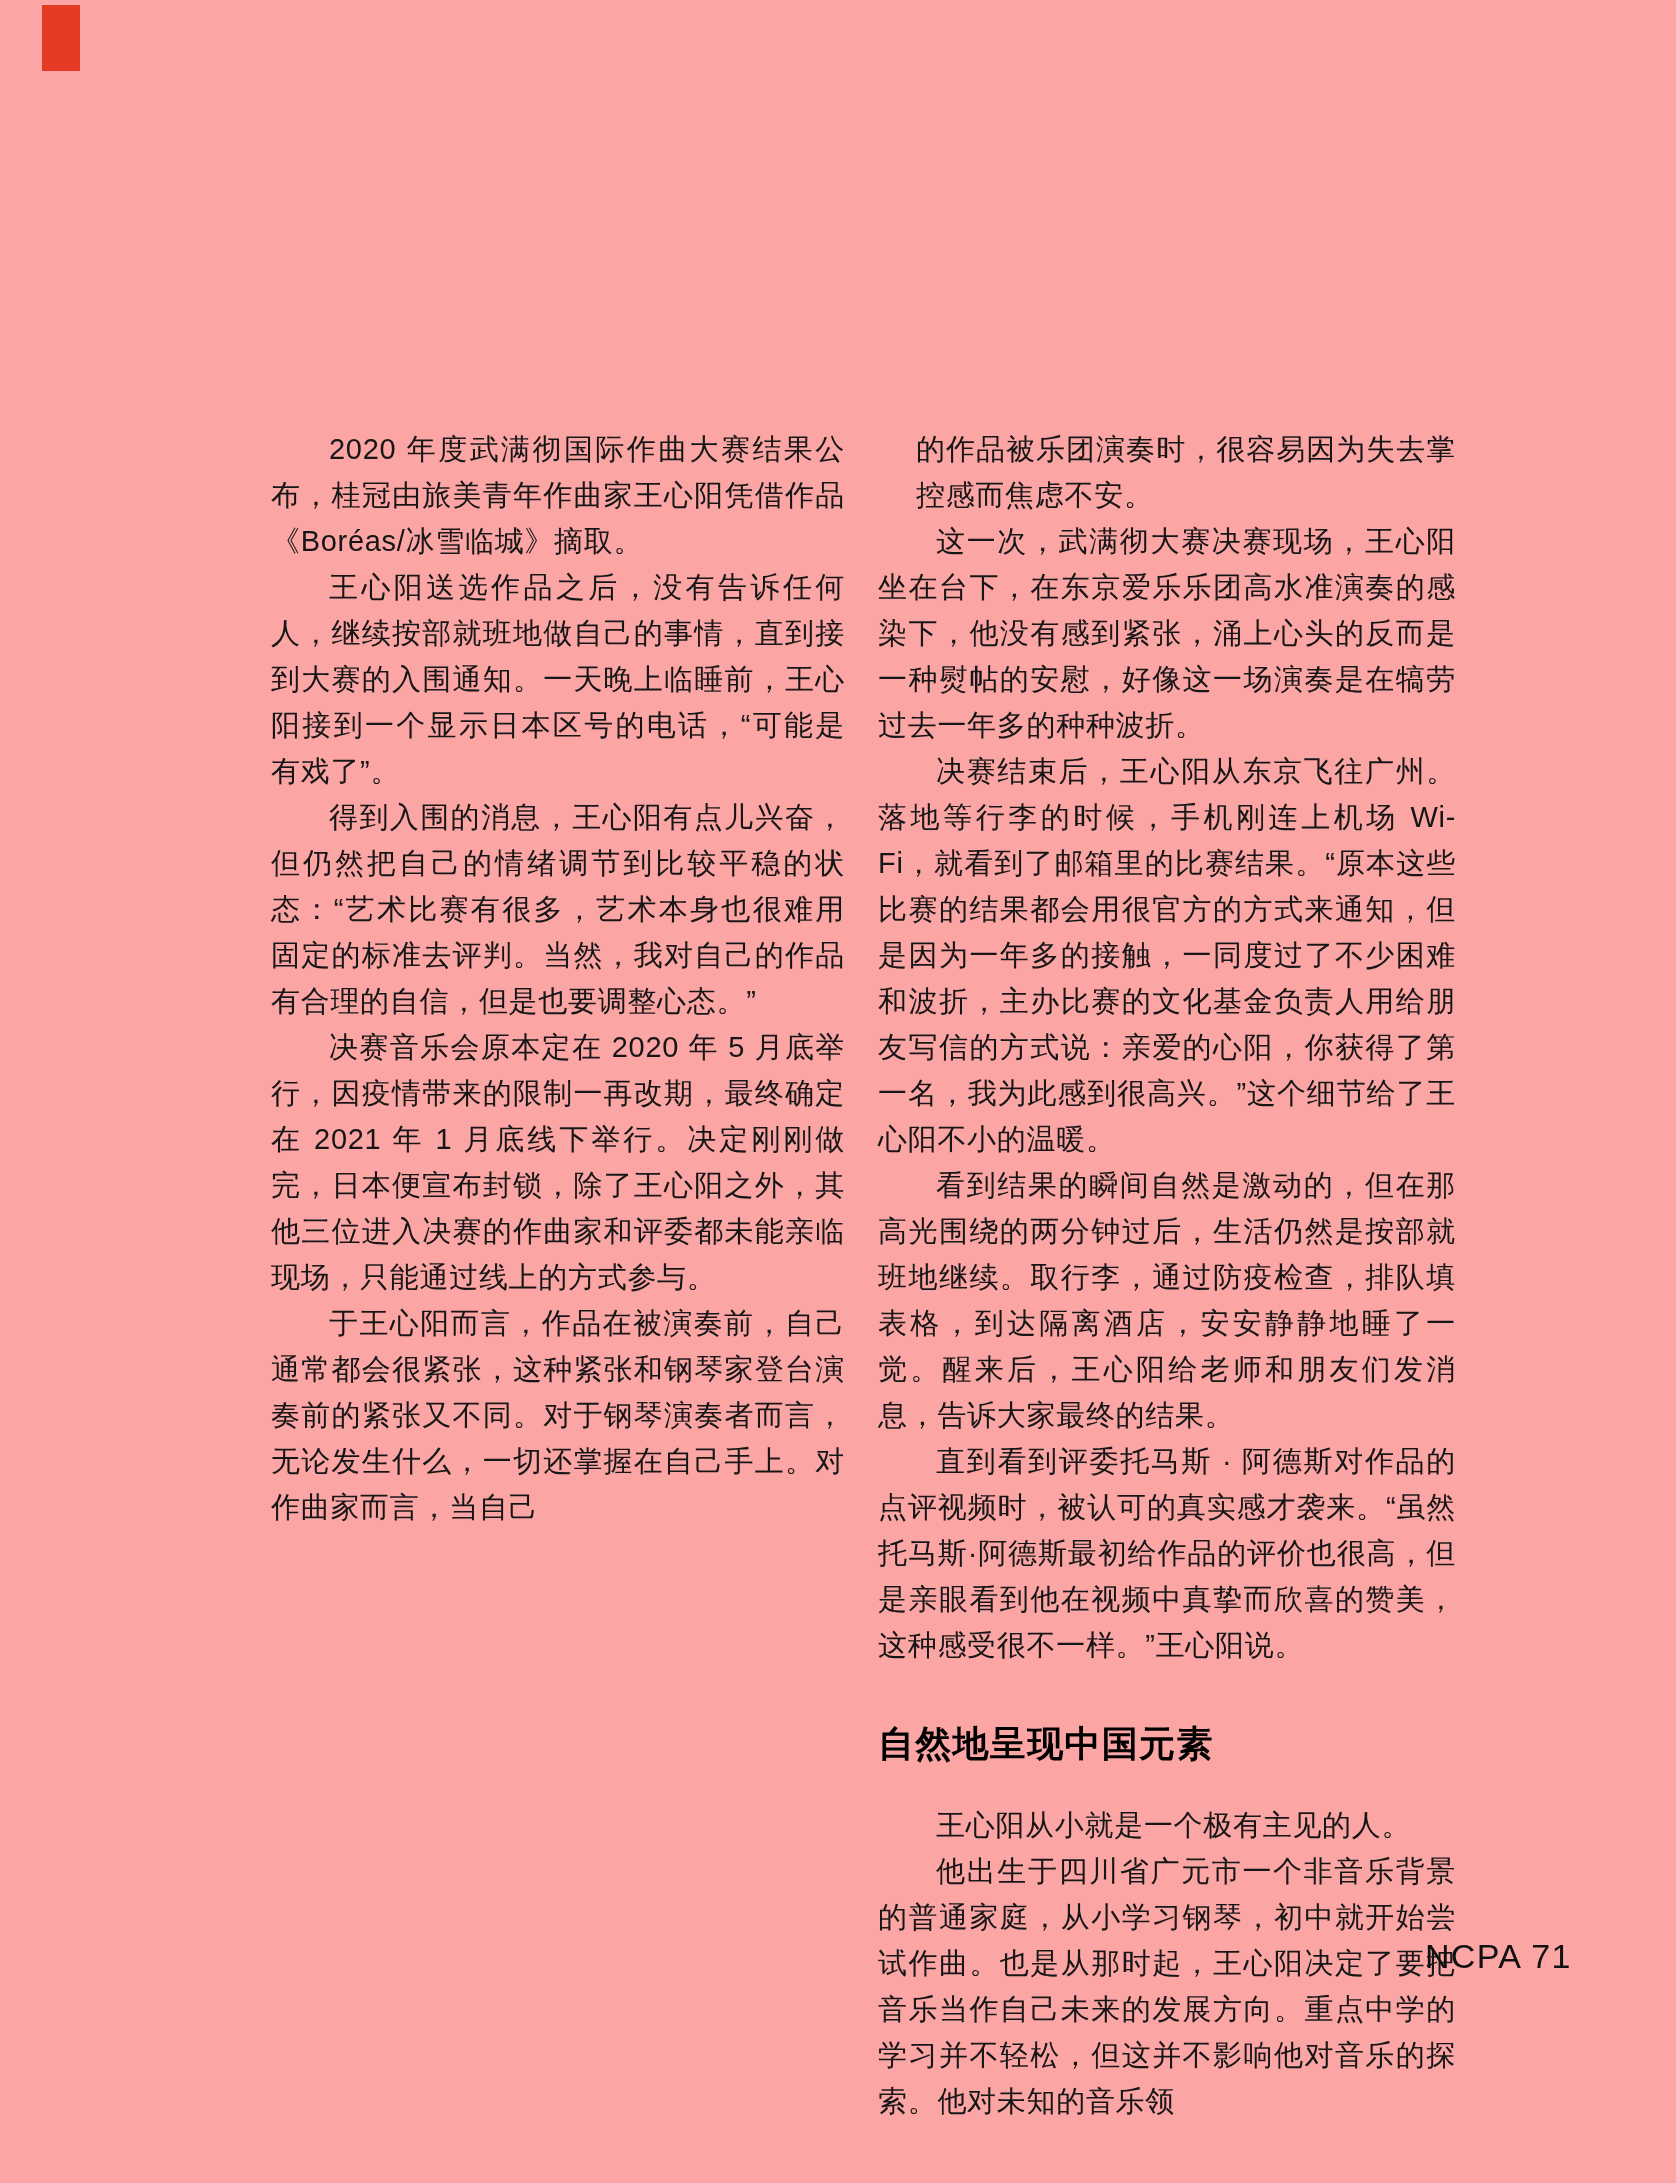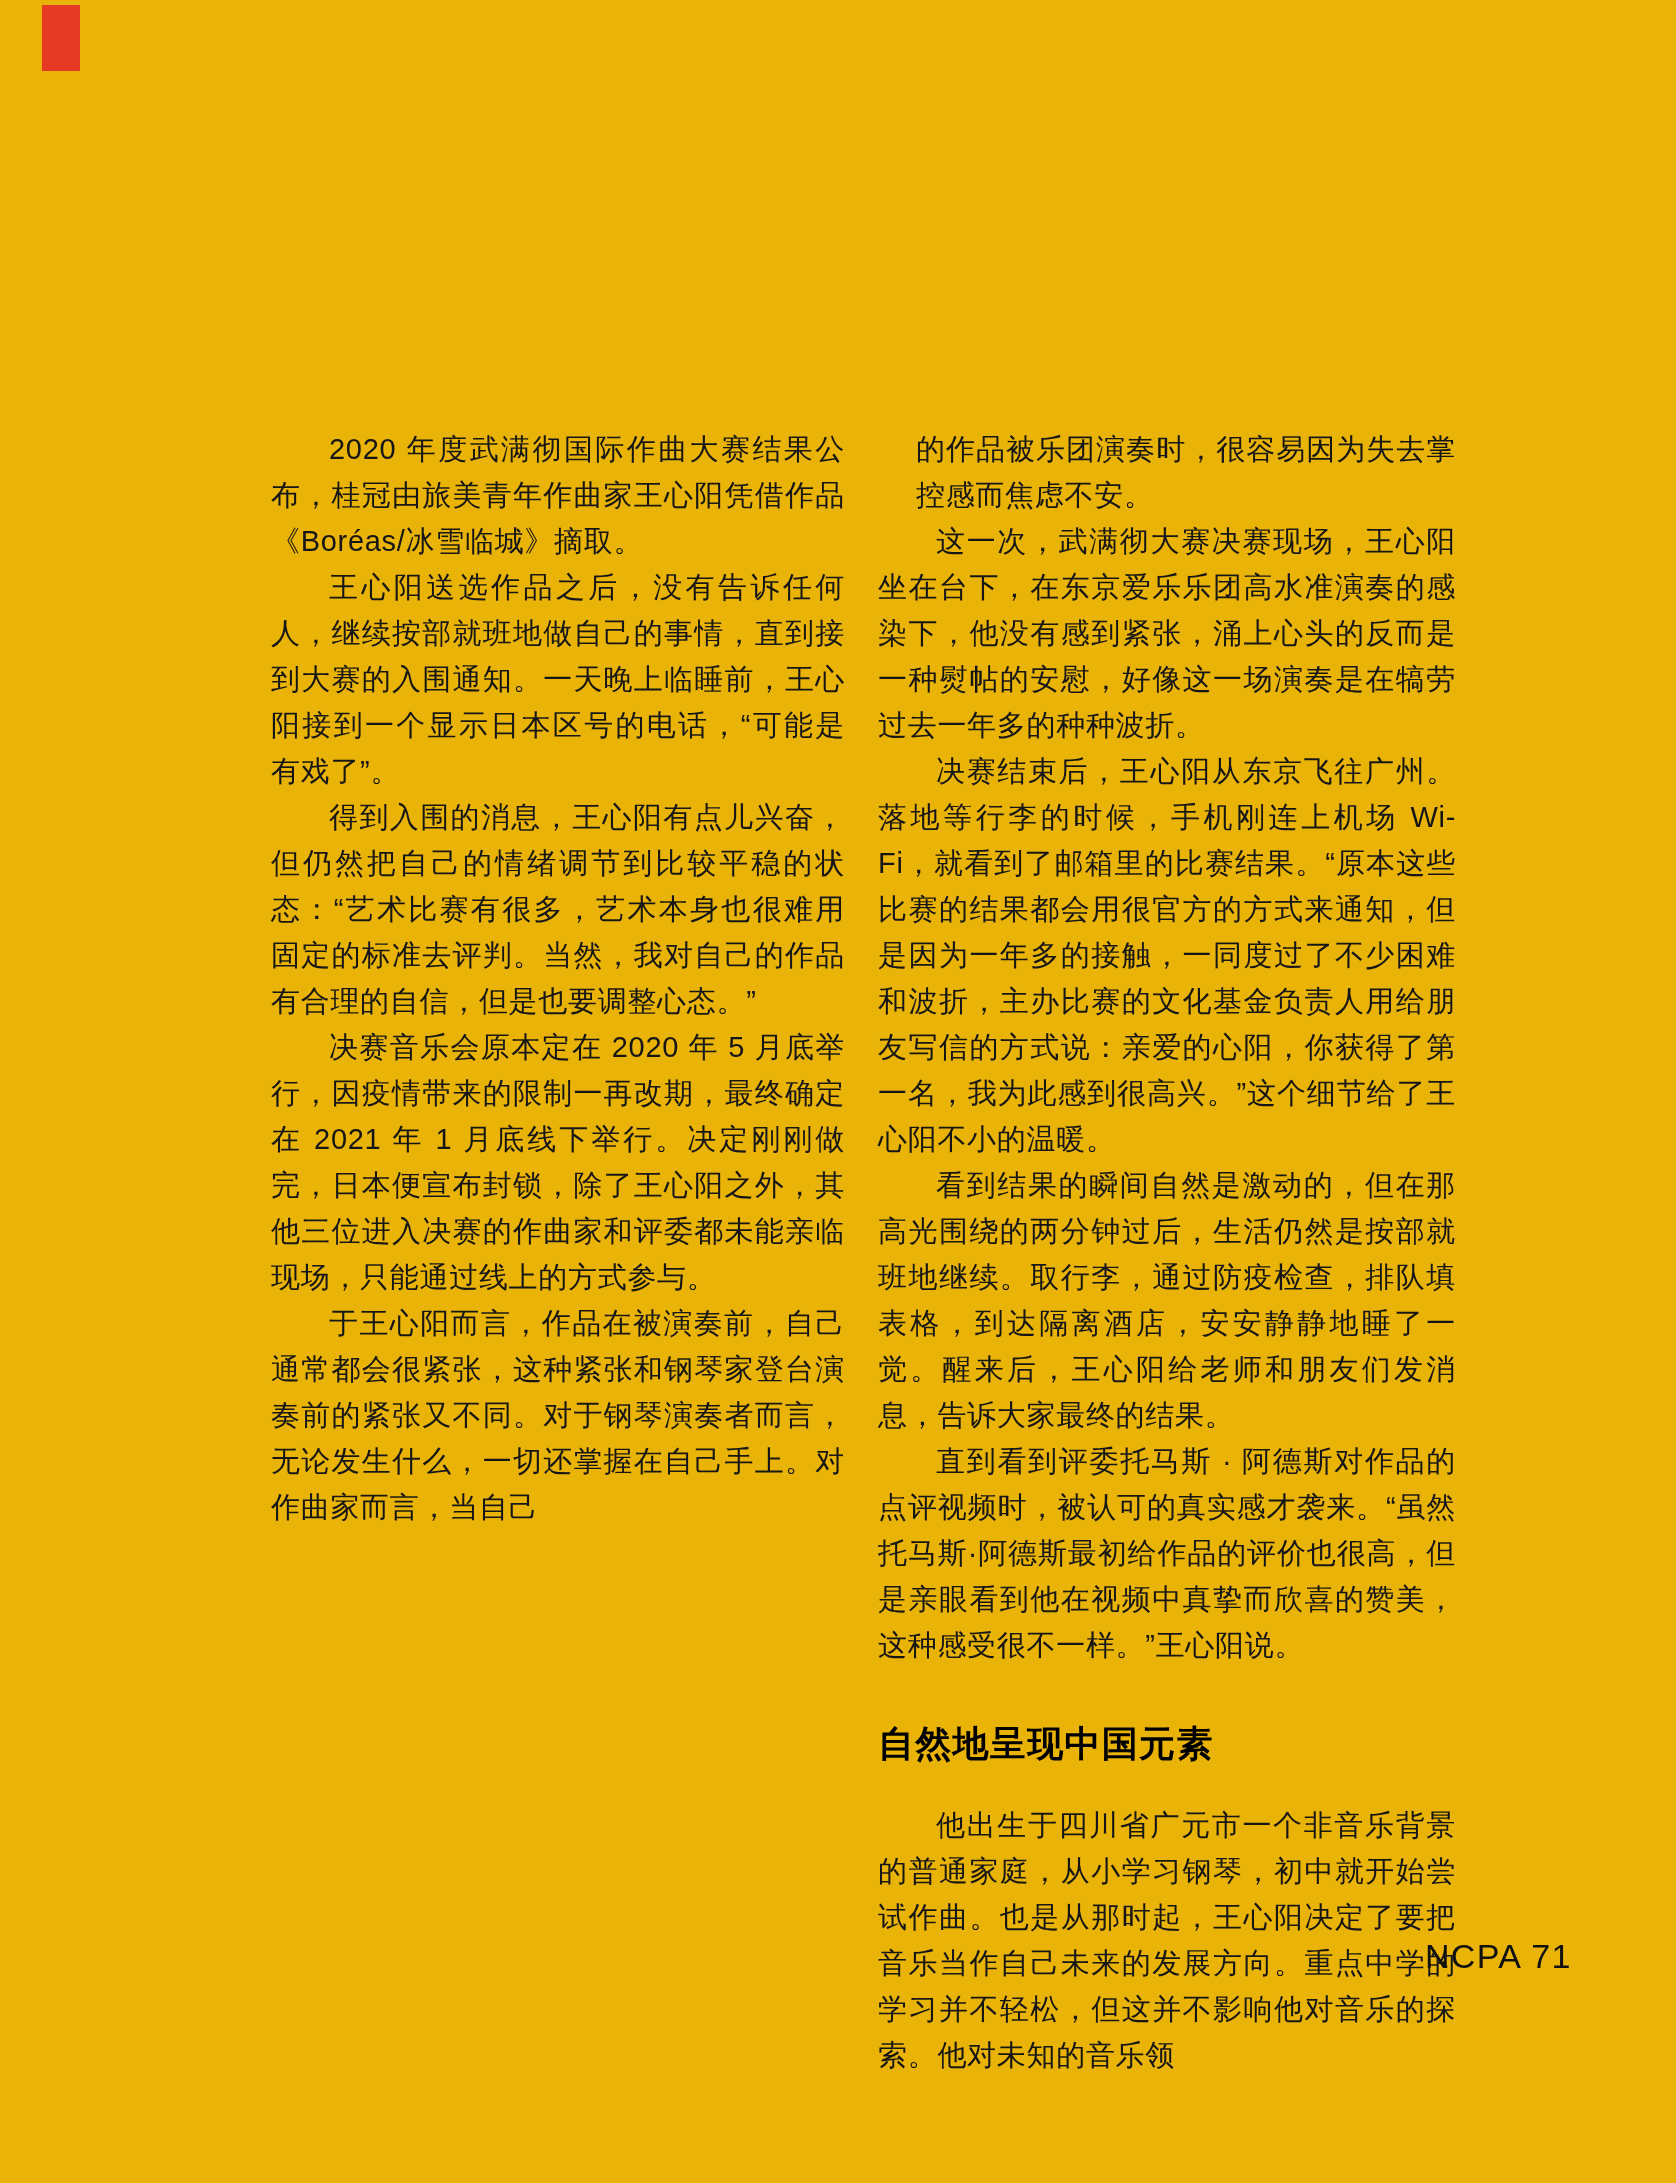--- a/index.html
+++ b/index.html
@@ -4,21 +4,21 @@
 <style>
   html, body {
     margin: 0;
     padding: 0;
     background: #ffffff;
   }
   .page {
     position: relative;
     width: 1676px;
     height: 2183px;
-    background: #eab308;
+    background: #fca5a5;
     overflow: hidden;
     font-family: "Liberation Sans", sans-serif;
     color: #161616;
   }
   .red-mark {
     position: absolute;
     left: 42px;
     top: 5.3px;
     width: 38px;
     height: 66px;
@@ -81,20 +81,21 @@
     <p>于王心阳而言，作品在被演奏前，自己通常都会很紧张，这种紧张和钢琴家登台演奏前的紧张又不同。对于钢琴演奏者而言，无论发生什么，一切还掌握在自己手上。对作曲家而言，当自己</p>
   </div>
 
   <div class="col col-right">
     <p class="no-indent">的作品被乐团演奏时，很容易因为失去掌控感而焦虑不安。</p>
     <p>这一次，武满彻大赛决赛现场，王心阳坐在台下，在东京爱乐乐团高水准演奏的感染下，他没有感到紧张，涌上心头的反而是一种熨帖的安慰，好像这一场演奏是在犒劳过去一年多的种种波折。</p>
     <p>决赛结束后，王心阳从东京飞往广州。落地等行李的时候，手机刚连上机场 Wi-Fi，就看到了邮箱里的比赛结果。“原本这些比赛的结果都会用很官方的方式来通知，但是因为一年多的接触，一同度过了不少困难和波折，主办比赛的文化基金负责人用给朋友写信的方式说：亲爱的心阳，你获得了第一名，我为此感到很高兴。”这个细节给了王心阳不小的温暖。</p>
     <p>看到结果的瞬间自然是激动的，但在那高光围绕的两分钟过后，生活仍然是按部就班地继续。取行李，通过防疫检查，排队填表格，到达隔离酒店，安安静静地睡了一觉。醒来后，王心阳给老师和朋友们发消息，告诉大家最终的结果。</p>
     <p>直到看到评委托马斯 · 阿德斯对作品的点评视频时，被认可的真实感才袭来。“虽然托马斯·阿德斯最初给作品的评价也很高，但是亲眼看到他在视频中真挚而欣喜的赞美，这种感受很不一样。”王心阳说。</p>
     <h2>自然地呈现中国元素</h2>
+    <p>王心阳从小就是一个极有主见的人。</p>
     <p>他出生于四川省广元市一个非音乐背景的普通家庭，从小学习钢琴，初中就开始尝试作曲。也是从那时起，王心阳决定了要把音乐当作自己未来的发展方向。重点中学的学习并不轻松，但这并不影响他对音乐的探索。他对未知的音乐领</p>
   </div>
 
   <div class="footer">
     <span>NCPA</span><span class="page-number">71</span>
   </div>
 
 </div>
 
 

